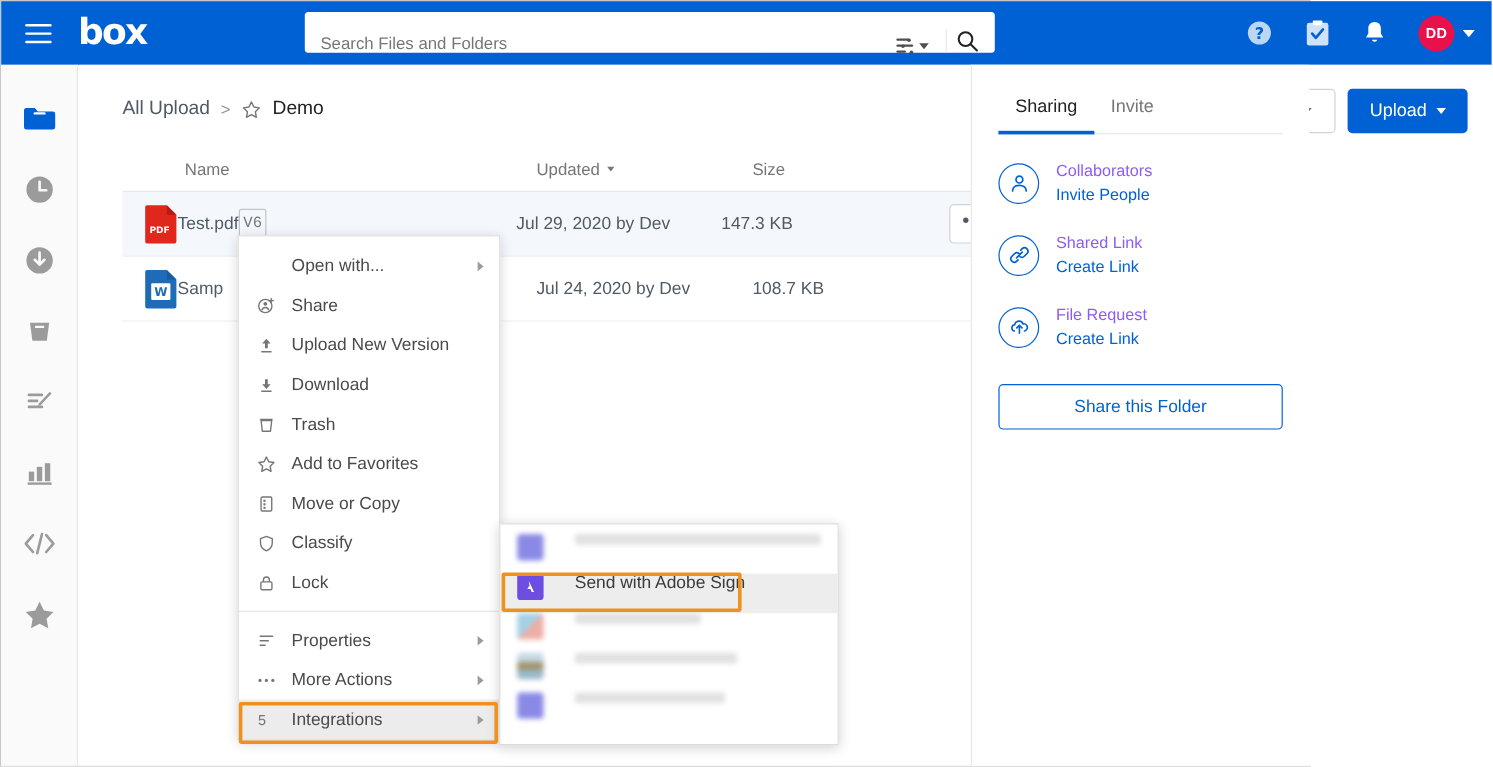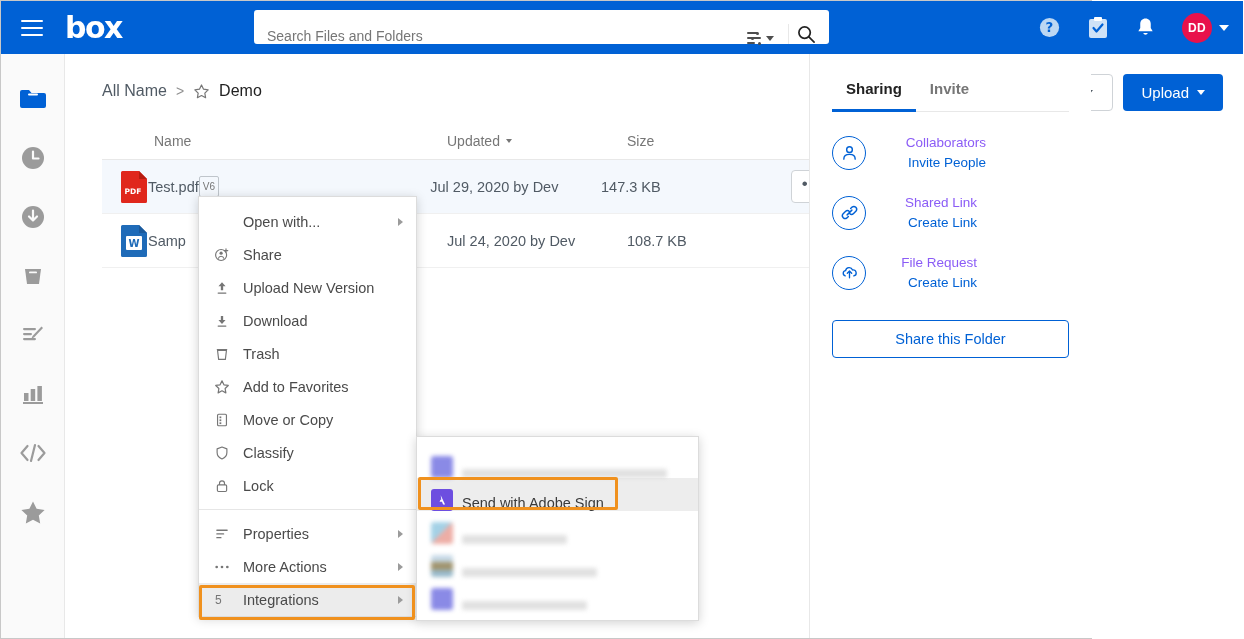--- a/index.html
+++ b/index.html
@@ -179,22 +179,23 @@
   .cell-size { width: 200px; }
   .cell-act { flex: 1; display: flex; align-items: center; justify-content: flex-end; gap: 9px; padding-right: 4px;}
   .act-btn {
     height: 33px; min-width: 38px; padding: 0 10px;
     border: 1px solid #cfd3d7; border-radius: 4px; background: #fff;
     display: flex; align-items: center; justify-content: center;
     font-size: 14px; color: #505a64; cursor: pointer;
   }
   .ver-badge {
     border: 1px solid #bfc5cb; border-radius: 2px;
-    font-size: 10px; color: #767676; padding: 4px 3px;
+    font-size: 13px; color: #767676; padding: 4px 3px;
     line-height: 1.1;
+    font-family: Liberation Mono, monospace;
   }
   .fname { cursor: pointer; }
 
   
   .ftype { width: 28px; height: 34px; position: relative; flex: none; }
 
   
   .ctxmenu {
     position: absolute; left: 197px; top: 195px;
     width: 219px;
@@ -232,21 +233,21 @@
   .submenu {
     position: absolute; left: 415px; top: 435px;
     width: 283px; height: 185px;
     background: #fff;
     border: 1px solid #dcdcdc;
     box-shadow: 0 2px 10px rgba(0,0,0,0.18);
     z-index: 45;
     padding-top: 8px;
   }
   .si {
-    display: flex; align-items: flex-end; gap: 9px;
+    display: flex; align-items: flex-start; gap: 26px;
     height: 33px; padding: 0 14px; cursor: pointer;
   }
   .si.active { background: #ededed; }
   .si-ico { width: 22px; height: 22px; border-radius: 3px; flex: none; }
   .si-label { font-size: 14.5px; color: #3a3a3a; }
   .blur-bar { height: 9px; border-radius: 2px; background: #d7d7d7; opacity: 0.75; filter: blur(2.2px); }
   .blur-ico { filter: blur(2px); opacity: 0.8; }
   .adobe-ico {
     background: #6d4ee0; border-radius: 3px;
     display: flex; align-items: center; justify-content: center;
@@ -257,36 +258,36 @@
   
   .rpanel {
     position: absolute; right: 0; top: 53px;
     width: 282px; height: 584px;
     background: #fff;
     border-left: 1px solid #e8e8e8;
   }
   .rtabs { display: flex; padding: 0 22px; margin-top: 26px; gap: 0; }
   .rtab {
     font-size: 15px; color: #767676; padding: 0 14px 12px 14px;
-    cursor: pointer; border-bottom: 3px solid transparent; font-weight: bold;
+    cursor: pointer; border-bottom: 3px solid transparent;
   }
   .rtab.on { color: #222; border-bottom-color: #0061d5; }
   .rtabline { height: 1px; background: #e8e8e8; margin: 0 22px; margin-top: -1px; }
   .ritem {
     display: flex; align-items: center; gap: 14px;
     padding: 0 22px; margin-top: 21px;
   }
   .ricon {
     width: 34px; height: 34px; border-radius: 50%;
     border: 1px solid #0061d5;
     display: flex; align-items: center; justify-content: center;
     flex: none;
   }
   .rtitle { font-size: 13.5px; color: #8b5cf6; line-height: 1.45; text-align: right; }
-  .rlink { font-size: 13.5px; color: #0061d5; cursor: pointer; line-height: 1.45; margin-left: 28px; }
+  .rlink { font-size: 13.5px; color: #0061d5; cursor: pointer; line-height: 1.45; }
   .sharefolder {
     margin: 28px 22px 0 22px;
     height: 38px; border: 1px solid #0061d5; border-radius: 4px;
     color: #0061d5; font-size: 14.5px;
     display: flex; align-items: center; justify-content: center;
     cursor: pointer; background: #fff;
   }
 </style>
 </head>
 <body>
@@ -401,21 +402,21 @@
     <div class="rail-item">
       <svg width="28" height="26" viewBox="0 0 28 26">
         <path d="M14 2.5l3.6 7.3 8 1.2-5.8 5.6 1.4 8-7.2-3.8-7.2 3.8 1.4-8L2.4 11l8-1.2z" fill="#9b9b9b"></path>
       </svg>
     </div>
   </div>
 
   <div class="main">
 
     <div class="crumbrow">
-      <span class="crumb-link">All Name</span>
+      <span class="crumb-link">All Upload</span>
       <span class="crumb-sep">&gt;</span>
       <span class="crumb-star">
         <svg width="17" height="17" viewBox="0 0 24 24">
           <path d="M12 2.8l2.9 5.9 6.5 1-4.7 4.6 1.1 6.5L12 17.7l-5.8 3.1 1.1-6.5-4.7-4.6 6.5-1z" fill="none" stroke="#767676" stroke-width="1.7" stroke-linejoin="round"></path>
         </svg>
       </span>
       <span class="crumb-cur">Demo</span>
     </div>
 
     <div class="toolbar">

